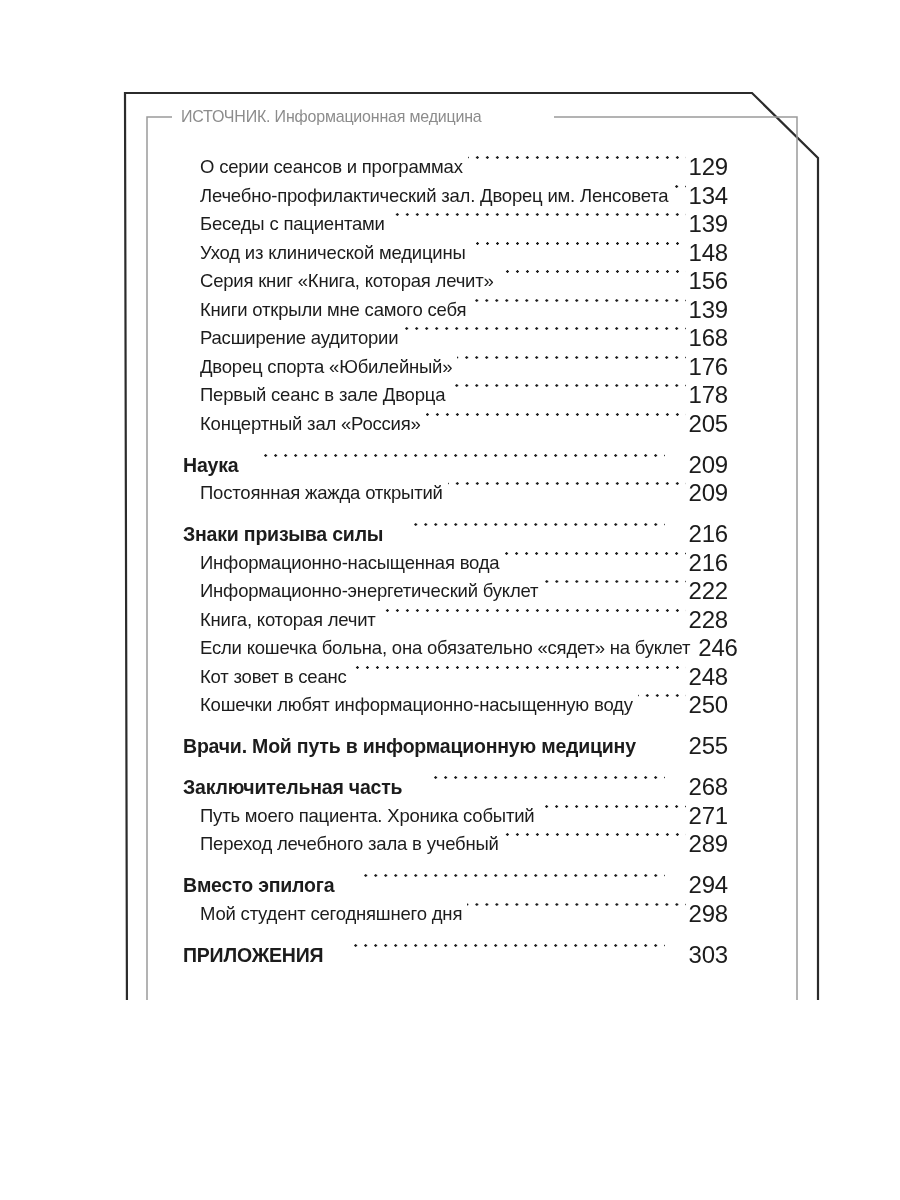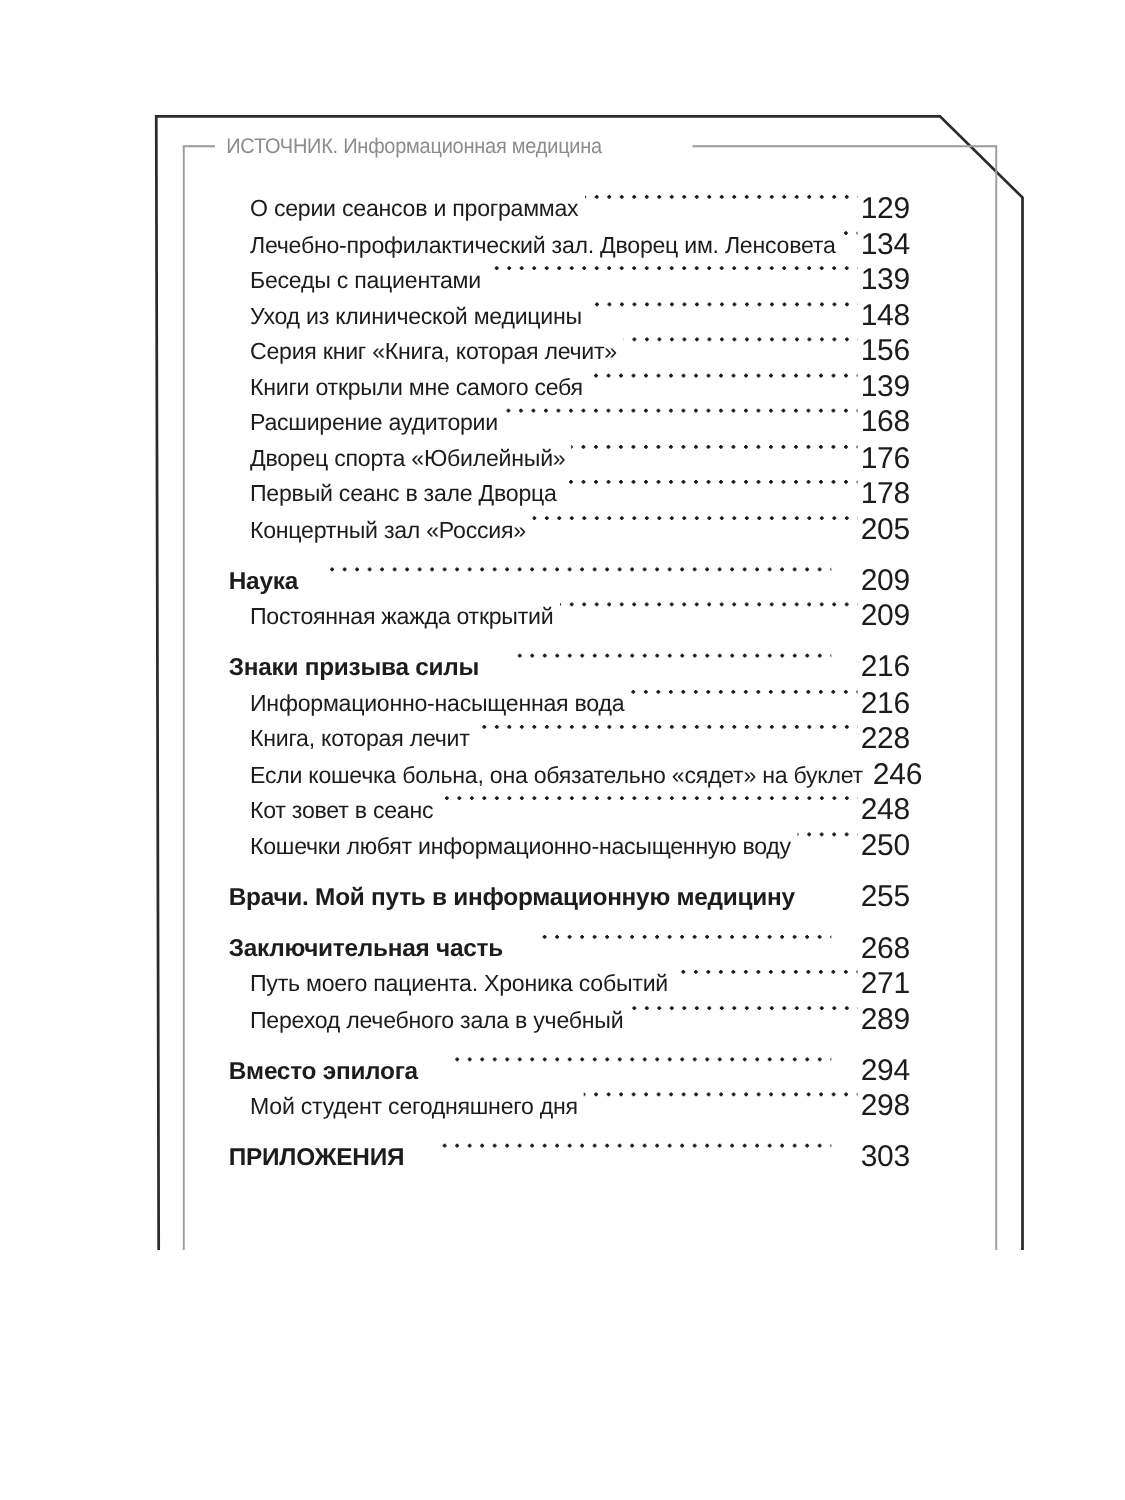--- a/index.html
+++ b/index.html
@@ -171,20 +171,25 @@
         <span class="toc-title">Знаки призыва силы</span>
         <span class="toc-leader"></span>
         <span class="toc-page">216</span>
       </div>
       <div class="toc-row sub">
         <span class="toc-title">Информационно-насыщенная вода</span>
         <span class="toc-leader"></span>
         <span class="toc-page">216</span>
       </div>
       <div class="toc-row sub">
+        <span class="toc-title">Информационно-энергетический буклет</span>
+        <span class="toc-leader"></span>
+        <span class="toc-page">222</span>
+      </div>
+      <div class="toc-row sub">
         <span class="toc-title">Книга, которая лечит</span>
         <span class="toc-leader"></span>
         <span class="toc-page">228</span>
       </div>
       <div class="toc-row sub">
         <span class="toc-title">Если кошечка больна, она обязательно «сядет» на буклет</span>
         <span class="toc-leader"></span>
         <span class="toc-page">246</span>
       </div>
       <div class="toc-row sub">

